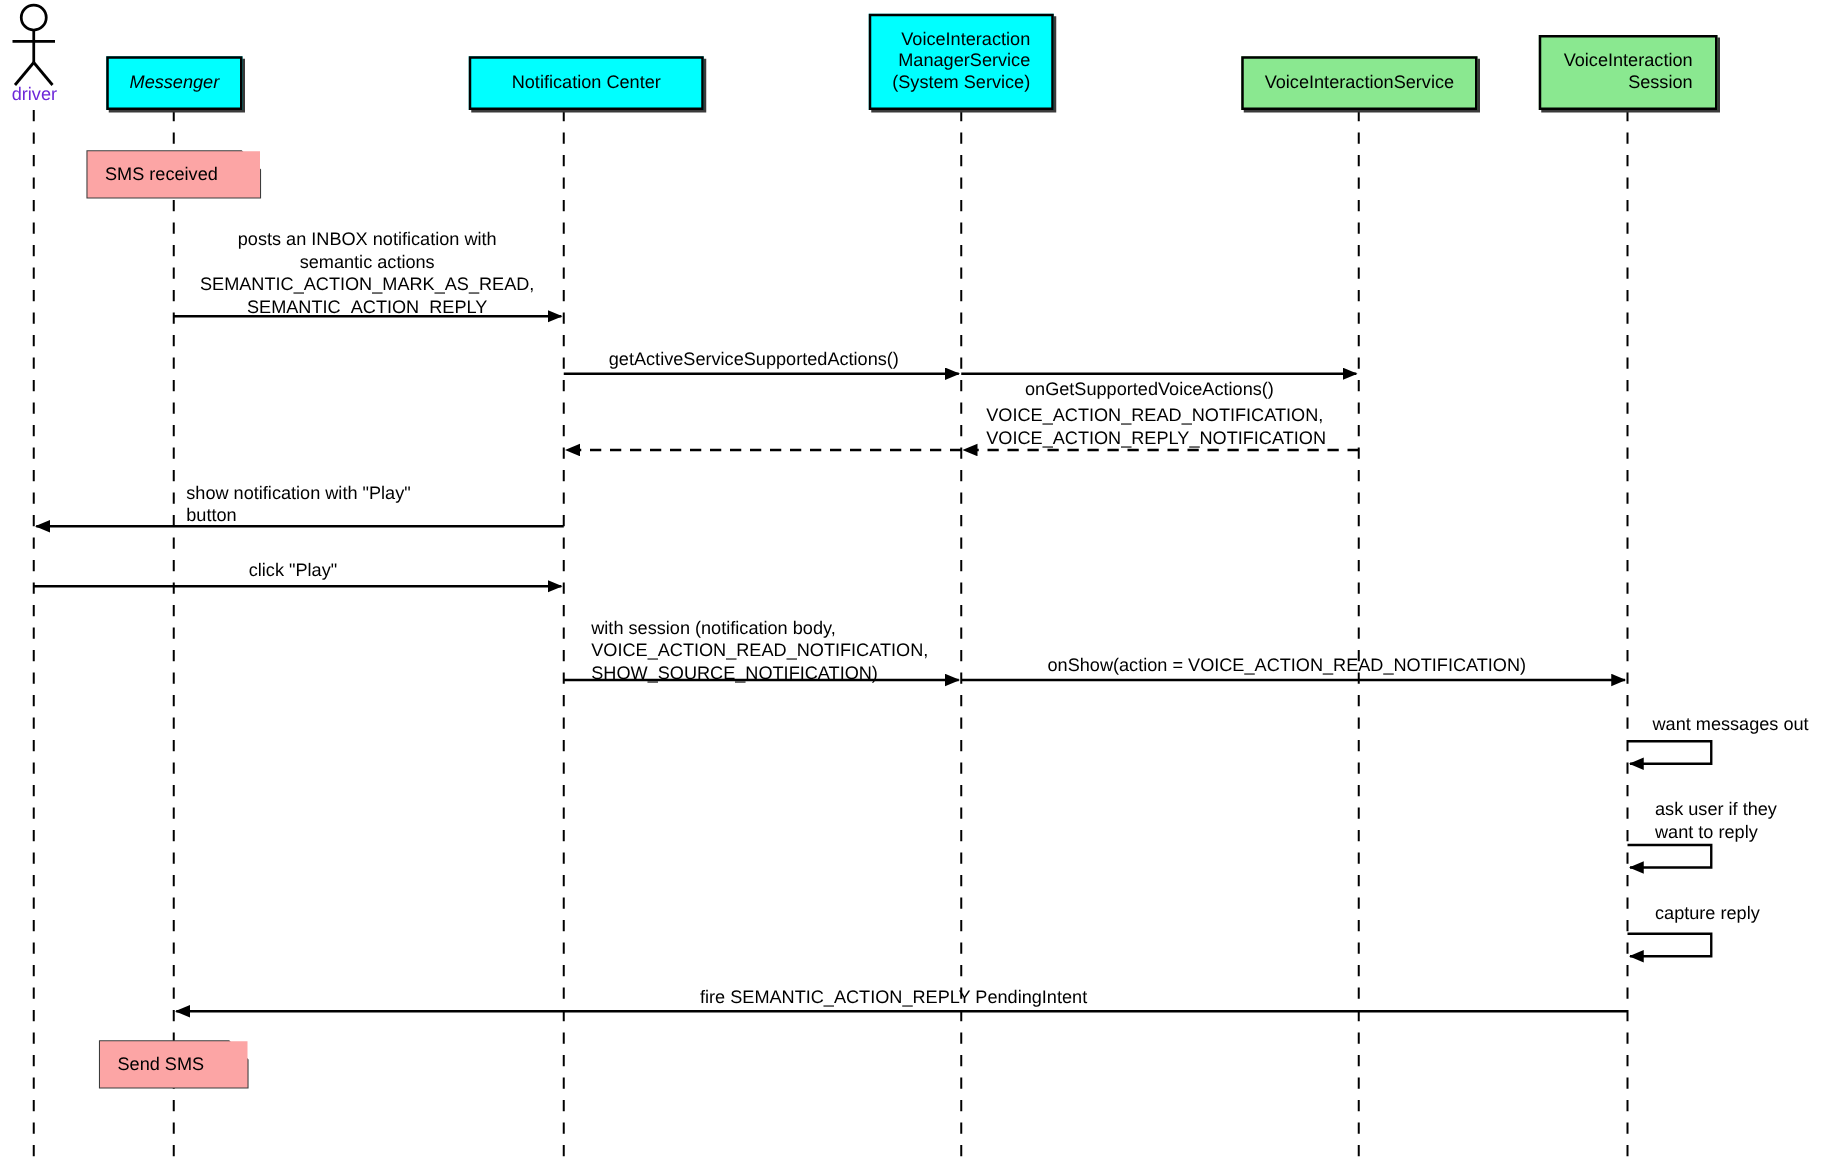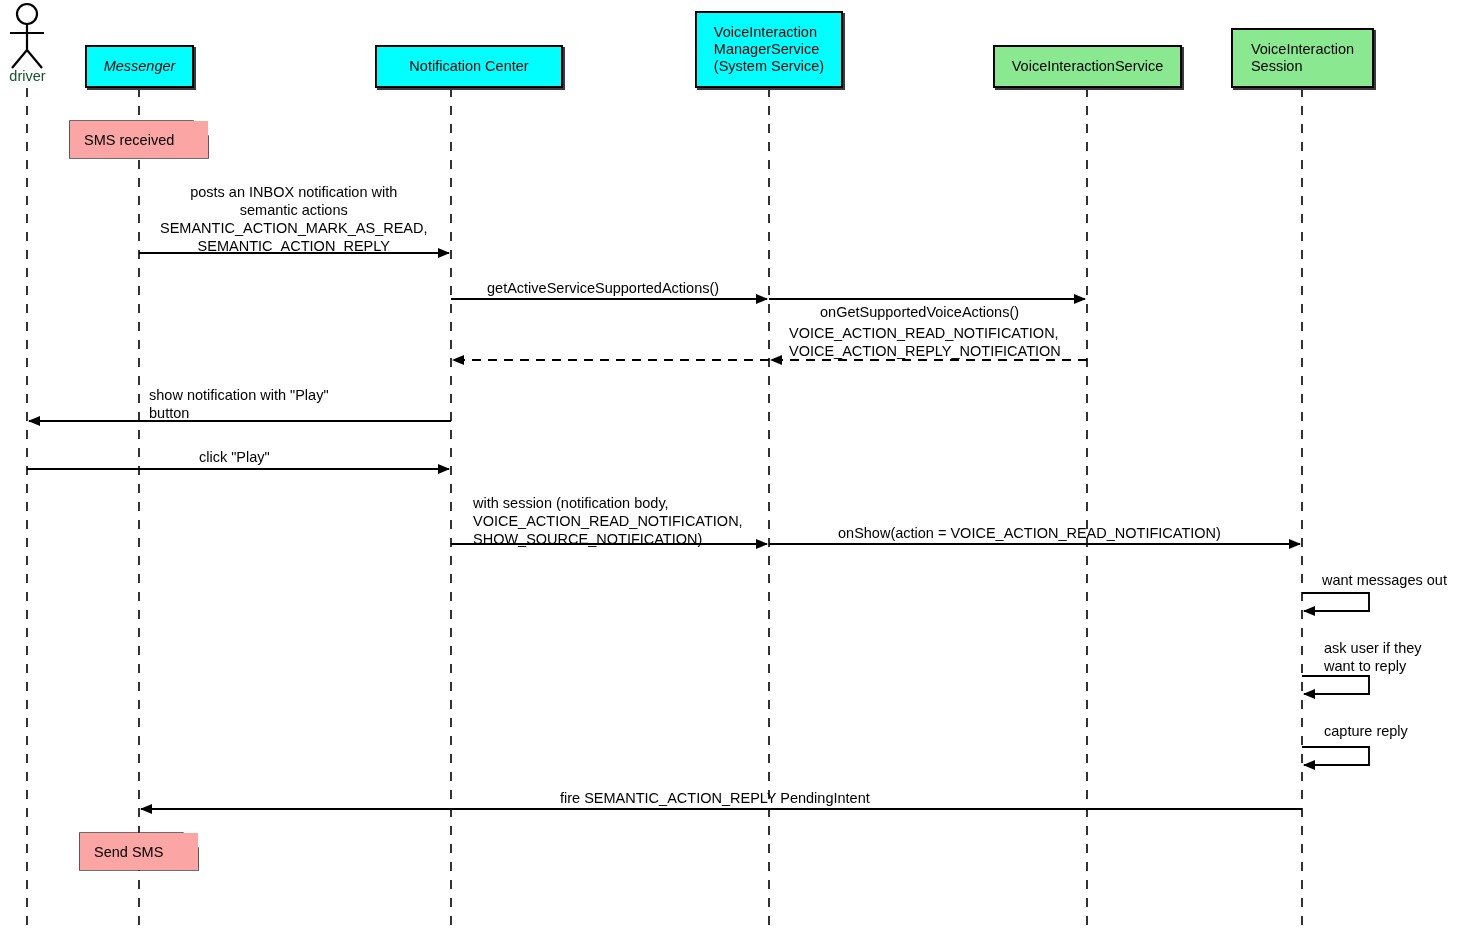--- a/index.html
+++ b/index.html
@@ -28,21 +28,21 @@
     display: block;
   }
   .participant-box {
     position: absolute;
     box-sizing: border-box;
     border: 2px solid #000000;
     box-shadow: 2px 2px 0 #3a3a3a;
     display: flex;
     align-items: center;
     justify-content: center;
-    text-align: left;
+    text-align: right;
     font-size: 14.5px;
     line-height: 1.16;
     color: #000000;
     padding: 2px 12px;
   }
   .participant-box.cyan { background: #00ffff; }
   .participant-box.green { background: #8ae890; }
 
   .note-box {
     position: absolute;
@@ -62,21 +62,21 @@
   .msg-label {
     position: absolute;
     font-size: 14.5px;
     line-height: 1.24;
     color: #000000;
     white-space: pre;
   }
   .actor-label {
     position: absolute;
     font-size: 14.5px;
-    color: #14532d;
+    color: #6d28d9;
     text-align: center;
   }
 </style>
 </head>
 <body>
 
 <div id="diagram-root">
 
   <svg id="seq-canvas" viewBox="0 0 1457 929">
     <defs>

